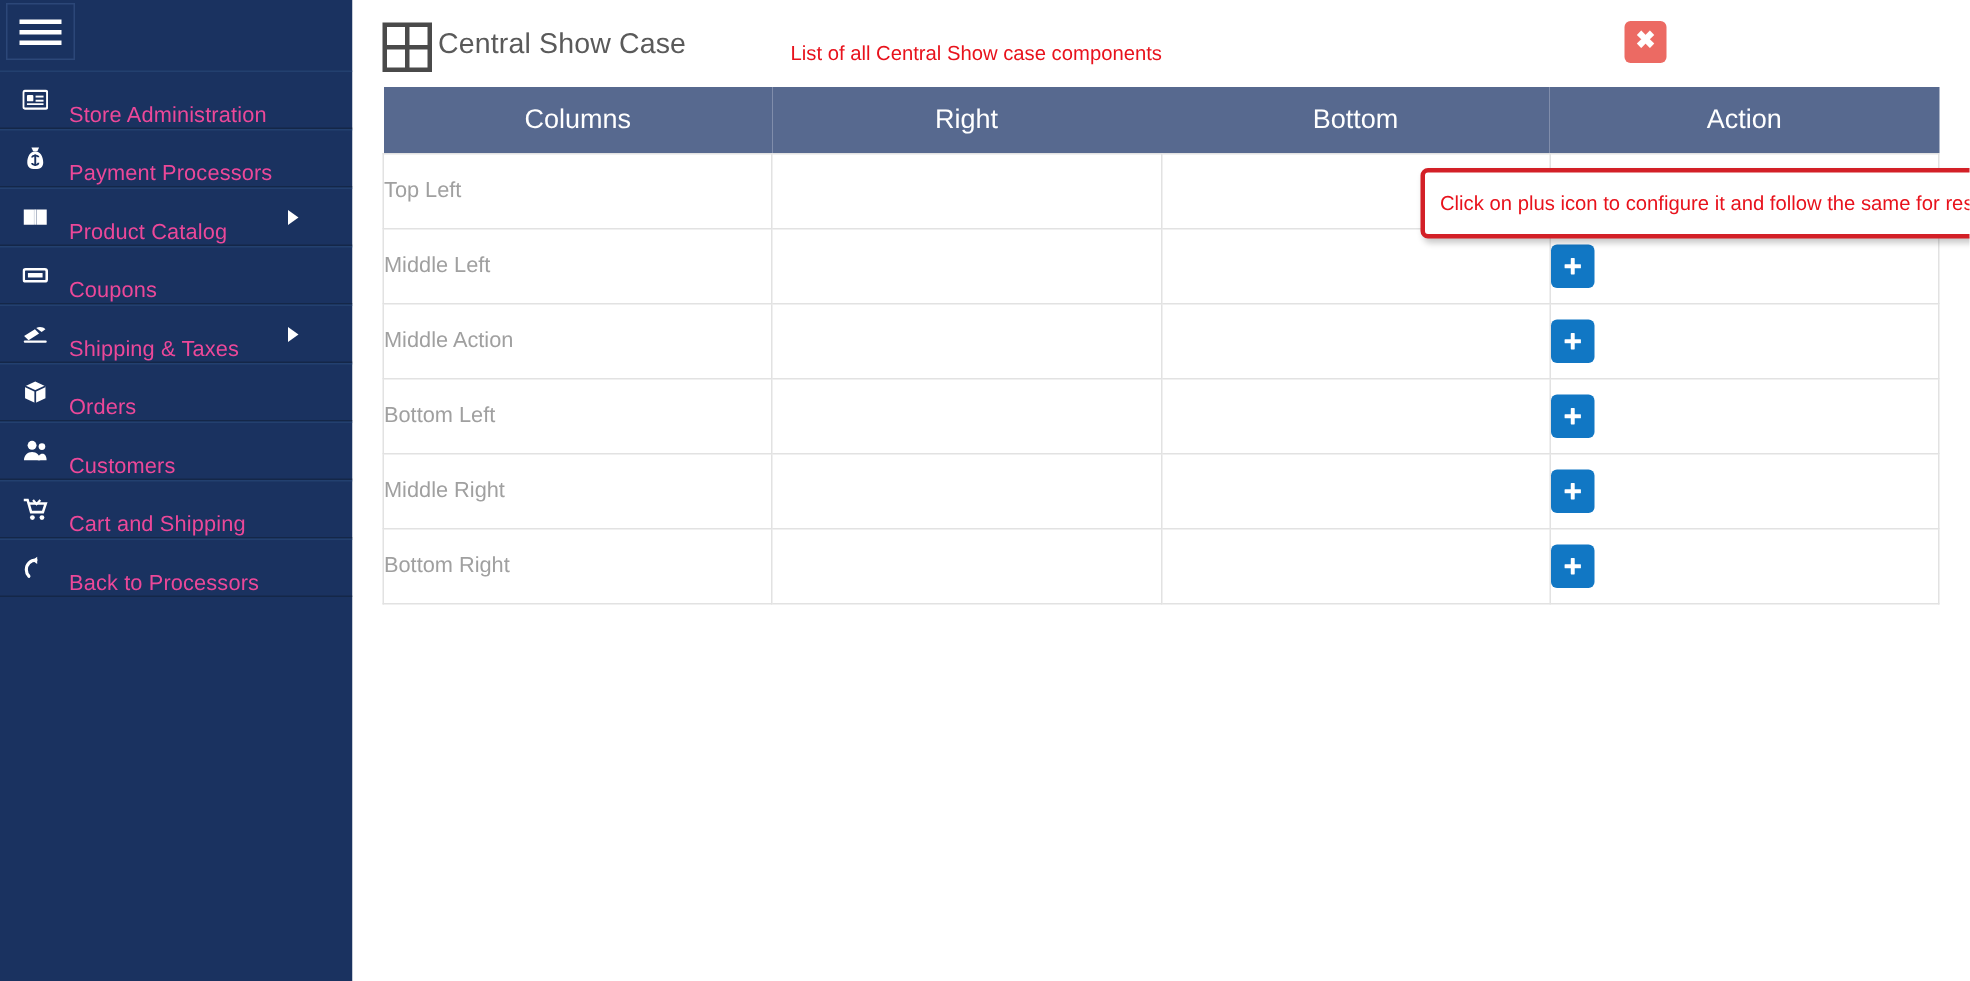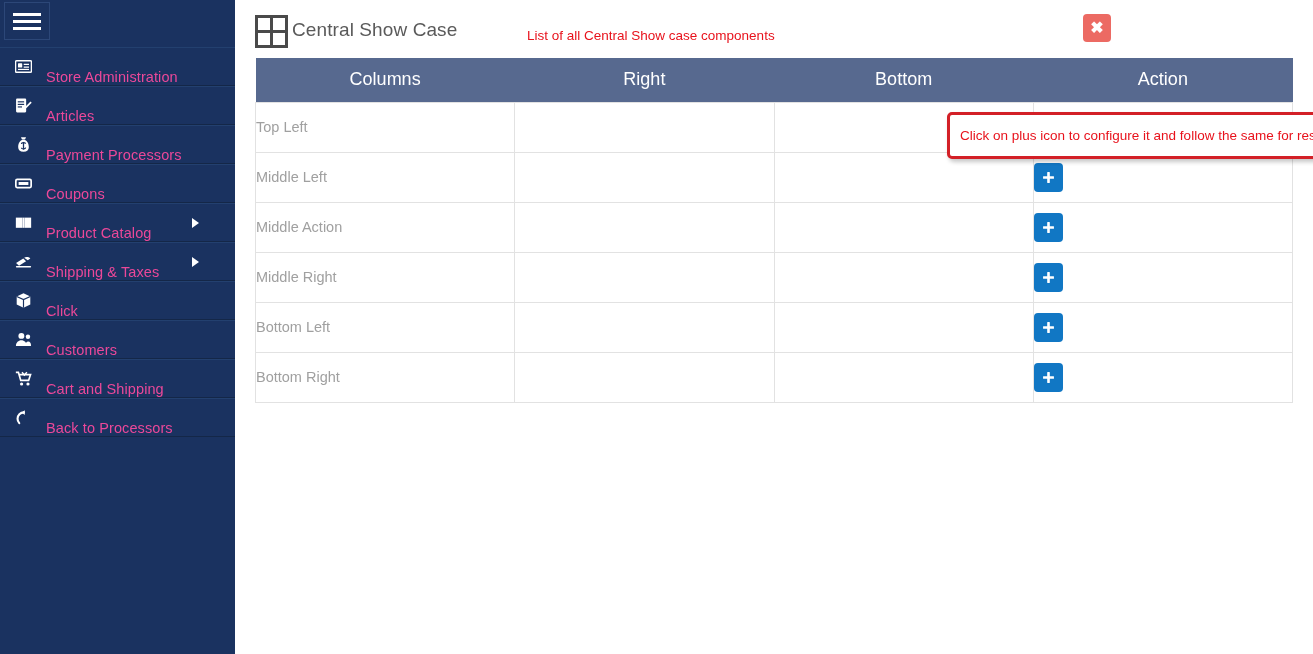--- a/index.html
+++ b/index.html
@@ -200,79 +200,67 @@
               <rect x="8.2" y="5.4" width="5" height="1.2"></rect>
               <rect x="8.2" y="8" width="5" height="1.2"></rect>
               <rect x="2.8" y="10.2" width="10.4" height="1.1"></rect>
             </svg>
           </span>
           <span class="nav-label">Store Administration</span>
         </div>
         <div class="nav-item">
           <span class="nav-icon">
             <svg width="17" height="17" viewBox="0 0 16 16" fill="currentColor">
-              <rect x="1" y="1.5" width="9.5" height="13" rx="1"></rect>
-              <rect x="2.6" y="4" width="6" height="1.1" fill="#1a3260"></rect>
-              <rect x="2.6" y="6.4" width="6" height="1.1" fill="#1a3260"></rect>
-              <rect x="2.6" y="8.8" width="4" height="1.1" fill="#1a3260"></rect>
-              <path d="M14.6 4.3l1.1 1.1-5.1 5.1-1.5.4.4-1.5z"></path>
-            </svg>
-          </span>
-          <span class="nav-label">Articles</span>
-        </div>
-        <div class="nav-item">
-          <span class="nav-icon">
-            <svg width="17" height="17" viewBox="0 0 16 16" fill="currentColor">
               <path d="M5.6 1.2h4.8l-1 2.2H6.6z"></path>
               <path d="M8 3.6c-3 0-5 3.3-5 7 0 2.6 1.6 4.2 5 4.2s5-1.6 5-4.2c0-3.7-2-7-5-7z"></path>
               <rect x="7.4" y="5.6" width="1.2" height="7.2" fill="#1a3260"></rect>
               <path d="M6 7.6c0-.8.9-1.3 2-1.3s2 .5 2 1.1M10 10.8c0 .8-.9 1.3-2 1.3s-2-.5-2-1.1" fill="none" stroke="#1a3260" stroke-width="1.1"></path>
             </svg>
           </span>
           <span class="nav-label">Payment Processors</span>
         </div>
         <div class="nav-item">
           <span class="nav-icon">
             <svg width="17" height="17" viewBox="0 0 16 16" fill="currentColor">
-              <rect x="0.8" y="4.2" width="14.4" height="7.6" rx="1.2" fill="none" stroke="currentColor" stroke-width="1.6"></rect>
-              <rect x="3.4" y="6.6" width="9.2" height="2.8"></rect>
-            </svg>
-          </span>
-          <span class="nav-label">Coupons</span>
-        </div>
-        <div class="nav-item">
-          <span class="nav-icon">
-            <svg width="17" height="17" viewBox="0 0 16 16" fill="currentColor">
               <path d="M0.8 3.4h6.4v9.6H0.8z"></path>
               <path d="M8.8 3.4h6.4v9.6H8.8z"></path>
               <rect x="7.3" y="3.4" width="1.4" height="9.6"></rect>
             </svg>
           </span>
           <span class="nav-label">Product Catalog</span>
           <span class="nav-caret"></span>
         </div>
         <div class="nav-item">
           <span class="nav-icon">
             <svg width="17" height="17" viewBox="0 0 16 16" fill="currentColor">
+              <rect x="0.8" y="4.2" width="14.4" height="7.6" rx="1.2" fill="none" stroke="currentColor" stroke-width="1.6"></rect>
+              <rect x="3.4" y="6.6" width="9.2" height="2.8"></rect>
+            </svg>
+          </span>
+          <span class="nav-label">Coupons</span>
+        </div>
+        <div class="nav-item">
+          <span class="nav-icon">
+            <svg width="17" height="17" viewBox="0 0 16 16" fill="currentColor">
               <path d="M1 9.4l6.8-4.2 2.6 2.6-6.6 4.2z"></path>
               <path d="M8.6 4.4c1.9-1 4.4-.7 5.8.8l-2.4 1.7z"></path>
               <rect x="0.8" y="12.2" width="14.4" height="1.5" rx="0.7"></rect>
             </svg>
           </span>
           <span class="nav-label">Shipping &amp; Taxes</span>
           <span class="nav-caret"></span>
         </div>
         <div class="nav-item">
           <span class="nav-icon">
             <svg width="17" height="17" viewBox="0 0 16 16" fill="currentColor">
               <path d="M8 1.2l6.4 3v7.6L8 14.8 1.6 11.8V4.2z"></path>
               <path d="M1.6 4.2L8 7.2l6.4-3M8 7.2v7.6" fill="none" stroke="#1a3260" stroke-width="1.1"></path>
             </svg>
           </span>
-          <span class="nav-label">Click</span>
+          <span class="nav-label">Orders</span>
         </div>
         <div class="nav-item">
           <span class="nav-icon">
             <svg width="17" height="17" viewBox="0 0 16 16" fill="currentColor">
               <circle cx="6" cy="4.6" r="2.8"></circle>
               <path d="M0.9 14c0-3 2.3-5.2 5.1-5.2S11.1 11 11.1 14z"></path>
               <circle cx="12.2" cy="5.4" r="2.1"></circle>
               <path d="M9.6 14c0-2.4 1.2-4.1 2.9-4.1 1.6 0 2.6 1.5 2.6 4.1z"></path>
             </svg>
           </span>
@@ -353,32 +341,32 @@
               <td class="col-image"></td>
               <td class="col-heading"></td>
               <td class="col-action"><span class="plus-button">
                   <svg width="15" height="15" viewBox="0 0 16 16" fill="#ffffff">
                     <rect x="6.6" y="2.2" width="2.8" height="11.6" rx="0.4"></rect>
                     <rect x="2.2" y="6.6" width="11.6" height="2.8" rx="0.4"></rect>
                   </svg>
                 </span></td>
             </tr>
             <tr>
+              <td class="col-columns">Bottom Left</td>
+              <td class="col-image"></td>
+              <td class="col-heading"></td>
+              <td class="col-action"><span class="plus-button">
+                  <svg width="15" height="15" viewBox="0 0 16 16" fill="#ffffff">
+                    <rect x="6.6" y="2.2" width="2.8" height="11.6" rx="0.4"></rect>
+                    <rect x="2.2" y="6.6" width="11.6" height="2.8" rx="0.4"></rect>
+                  </svg>
+                </span></td>
+            </tr>
+            <tr>
               <td class="col-columns">Middle Right</td>
-              <td class="col-image"></td>
-              <td class="col-heading"></td>
-              <td class="col-action"><span class="plus-button">
-                  <svg width="15" height="15" viewBox="0 0 16 16" fill="#ffffff">
-                    <rect x="6.6" y="2.2" width="2.8" height="11.6" rx="0.4"></rect>
-                    <rect x="2.2" y="6.6" width="11.6" height="2.8" rx="0.4"></rect>
-                  </svg>
-                </span></td>
-            </tr>
-            <tr>
-              <td class="col-columns">Bottom Left</td>
               <td class="col-image"></td>
               <td class="col-heading"></td>
               <td class="col-action"><span class="plus-button">
                   <svg width="15" height="15" viewBox="0 0 16 16" fill="#ffffff">
                     <rect x="6.6" y="2.2" width="2.8" height="11.6" rx="0.4"></rect>
                     <rect x="2.2" y="6.6" width="11.6" height="2.8" rx="0.4"></rect>
                   </svg>
                 </span></td>
             </tr>
             <tr>

